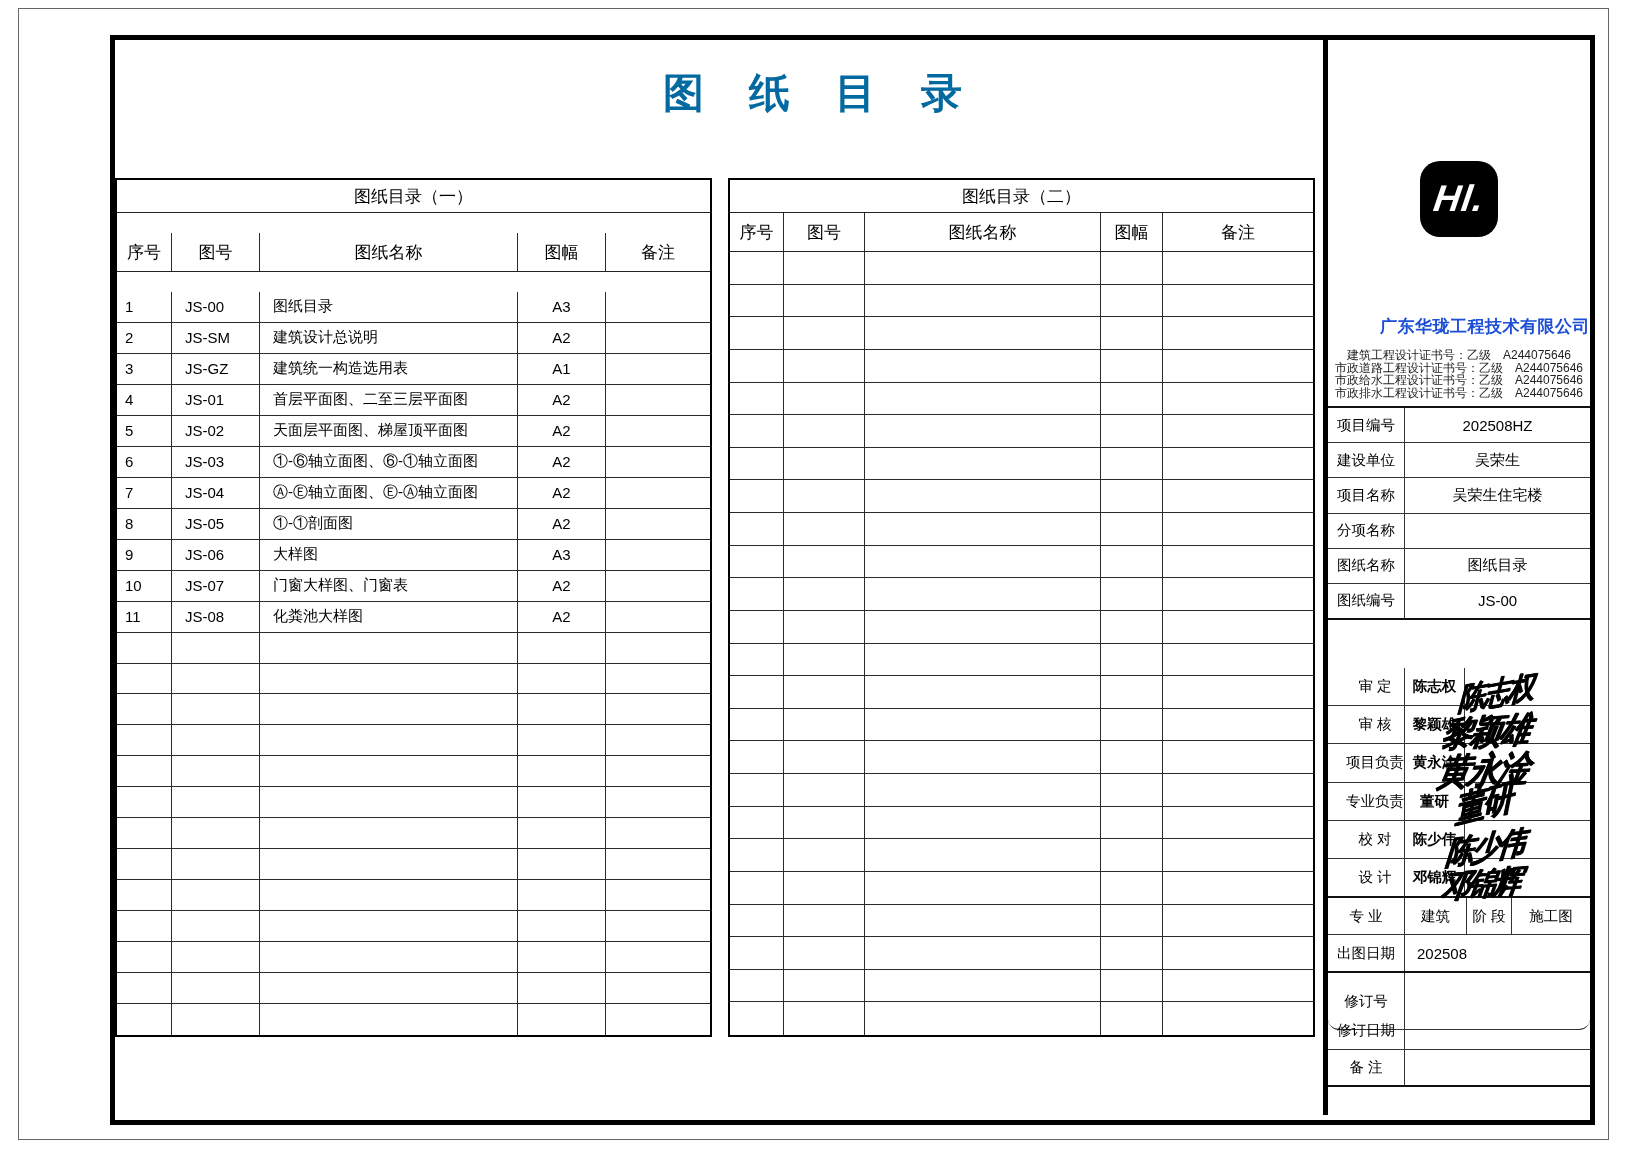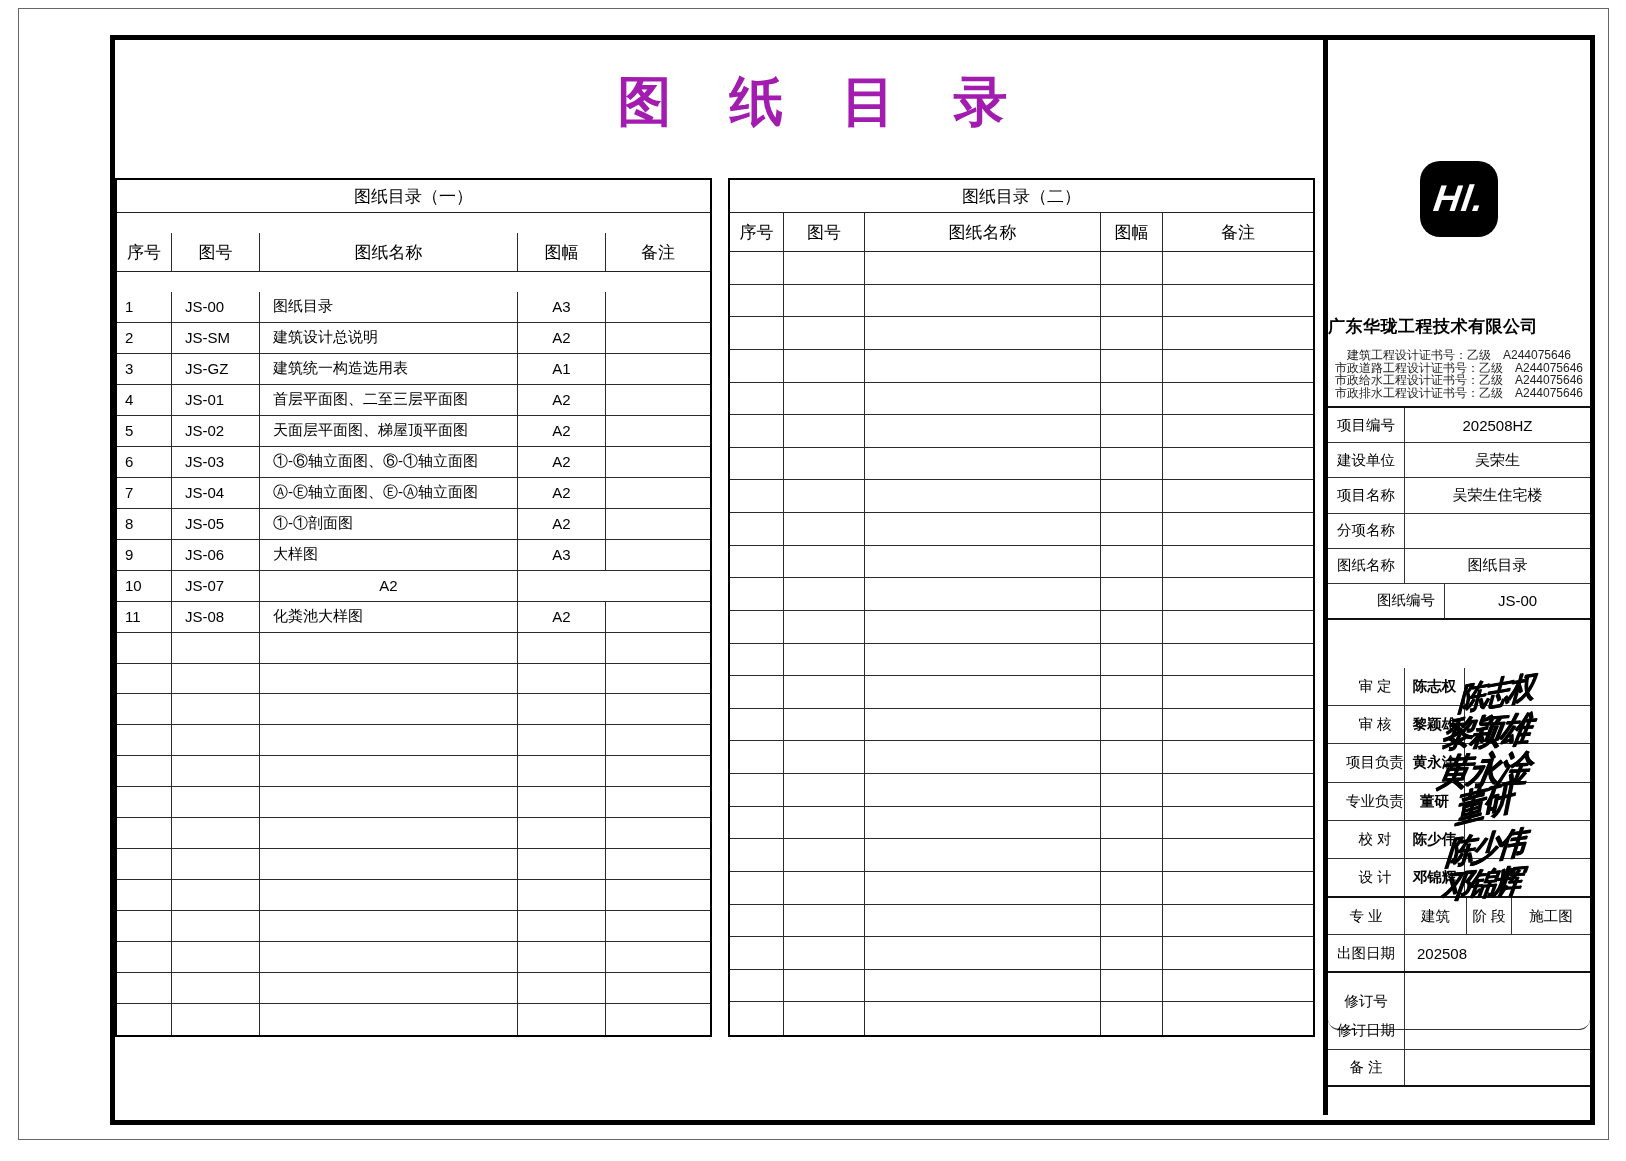--- a/index.html
+++ b/index.html
@@ -8,21 +8,21 @@
     font-family:"Liberation Sans", sans-serif;color:#111;
     -webkit-font-smoothing:antialiased;
   }
   .abs{position:absolute;}
   
   #outer-border{left:18px;top:8px;width:1589px;height:1130px;border:1px solid #666;}
   
   #frame{left:110px;top:35px;width:1475px;height:1080px;border:5px solid #000;}
   
   #page-title{left:110px;top:66px;width:1407px;text-align:center;
-    font-size:54px;font-weight:700;color:#a21caf;letter-spacing:2px;}
+    font-size:41px;font-weight:700;color:#0369a1;letter-spacing:2px;}
   
   .idx-table{display:flex;flex-direction:column;border:2px solid #000;box-sizing:border-box;background:#fff0;}
   #table1{left:115px;top:178px;width:597px;height:859px;gap:20px;}
   #table2{left:728px;top:178px;width:587px;height:859px;}
   .t-title{height:32px;flex:0 0 32px;border-bottom:1px solid #222;display:flex;
     align-items:center;justify-content:center;font-size:17px;color:#000;}
   .t-head{height:38px;flex:0 0 38px;border-bottom:1px solid #222;display:grid;}
   .t-body{flex:1;display:grid;grid-auto-rows:1fr;}
   .t-row{display:grid;border-bottom:1px solid #2a2a2a;min-height:0;}
   .t-body .t-row:last-child{border-bottom:none;}
@@ -37,27 +37,27 @@
   .cell-center{justify-content:center;}
   
   #title-block{left:1323px;top:35px;width:262px;height:1080px;border-left:5px solid #000;}
   .tb-sec{position:absolute;left:0;width:100%;box-sizing:border-box;}
   #tb-company{top:0;height:373px;border-bottom:2px solid #111;}
   #logo{position:absolute;left:50%;top:126px;transform:translateX(-50%);
     width:78px;height:76px;background:#000;border-radius:20px;
     display:flex;align-items:center;justify-content:center;}
   #logo span{color:#fff;font-size:37px;font-weight:700;font-style:italic;
     transform:skewX(-8deg);letter-spacing:1px;}
-  #company-name{position:absolute;top:280px;width:100%;text-align:left;
-    font-size:17px;font-weight:600;letter-spacing:0.5px;color:#000000;}
+  #company-name{position:absolute;top:280px;width:100%;text-align:right;
+    font-size:17px;font-weight:600;letter-spacing:0.5px;color:#1d4ed8;}
   #company-certs{position:absolute;top:314px;width:100%;text-align:center;
     font-size:12px;line-height:12.5px;color:#222;}
   #tb-info{top:373px;height:212px;border-bottom:2px solid #111;display:flex;flex-direction:column;}
   .info-row{flex:1;display:grid;grid-template-columns:77px 1fr;border-bottom:1px solid #333;min-height:0;}
-  #tb-info .info-row:last-child{border-bottom:none;padding-left:40px;}
+  #tb-info .info-row:last-child{border-bottom:none;}
   .info-label{border-right:1px solid #333;display:flex;align-items:center;justify-content:center;
     font-size:14.5px;color:#000;}
   .info-value{display:flex;align-items:center;justify-content:center;font-size:15px;color:#000;}
   #tb-sign{top:633px;height:230px;border-bottom:2px solid #111;display:flex;flex-direction:column;}
   .sign-row{flex:1;display:grid;grid-template-columns:77px 60px 1fr;border-bottom:1px solid #333;min-height:0;}
   #tb-sign .sign-row:last-child{border-bottom:none;}
   .sign-label{border-right:1px solid #333;display:flex;align-items:center;justify-content:center;
     font-size:14.5px;color:#000;padding-left:18px;}
   .sign-name{border-right:1px solid #333;display:flex;align-items:center;justify-content:center;
     font-size:14.5px;font-weight:600;color:#000;}
@@ -155,20 +155,21 @@
       <div class="t-row">
         <div class="t-cell cell-left">9</div>
         <div class="t-cell cell-pad">JS-06</div>
         <div class="t-cell cell-pad">大样图</div>
         <div class="t-cell cell-center">A3</div>
         <div class="t-cell cell-center"></div>
       </div>
       <div class="t-row">
         <div class="t-cell cell-left">10</div>
         <div class="t-cell cell-pad">JS-07</div>
+        <div class="t-cell cell-pad">门窗大样图、门窗表</div>
         <div class="t-cell cell-center">A2</div>
         <div class="t-cell cell-center"></div>
       </div>
       <div class="t-row">
         <div class="t-cell cell-left">11</div>
         <div class="t-cell cell-pad">JS-08</div>
         <div class="t-cell cell-pad">化粪池大样图</div>
         <div class="t-cell cell-center">A2</div>
         <div class="t-cell cell-center"></div>
       </div>

